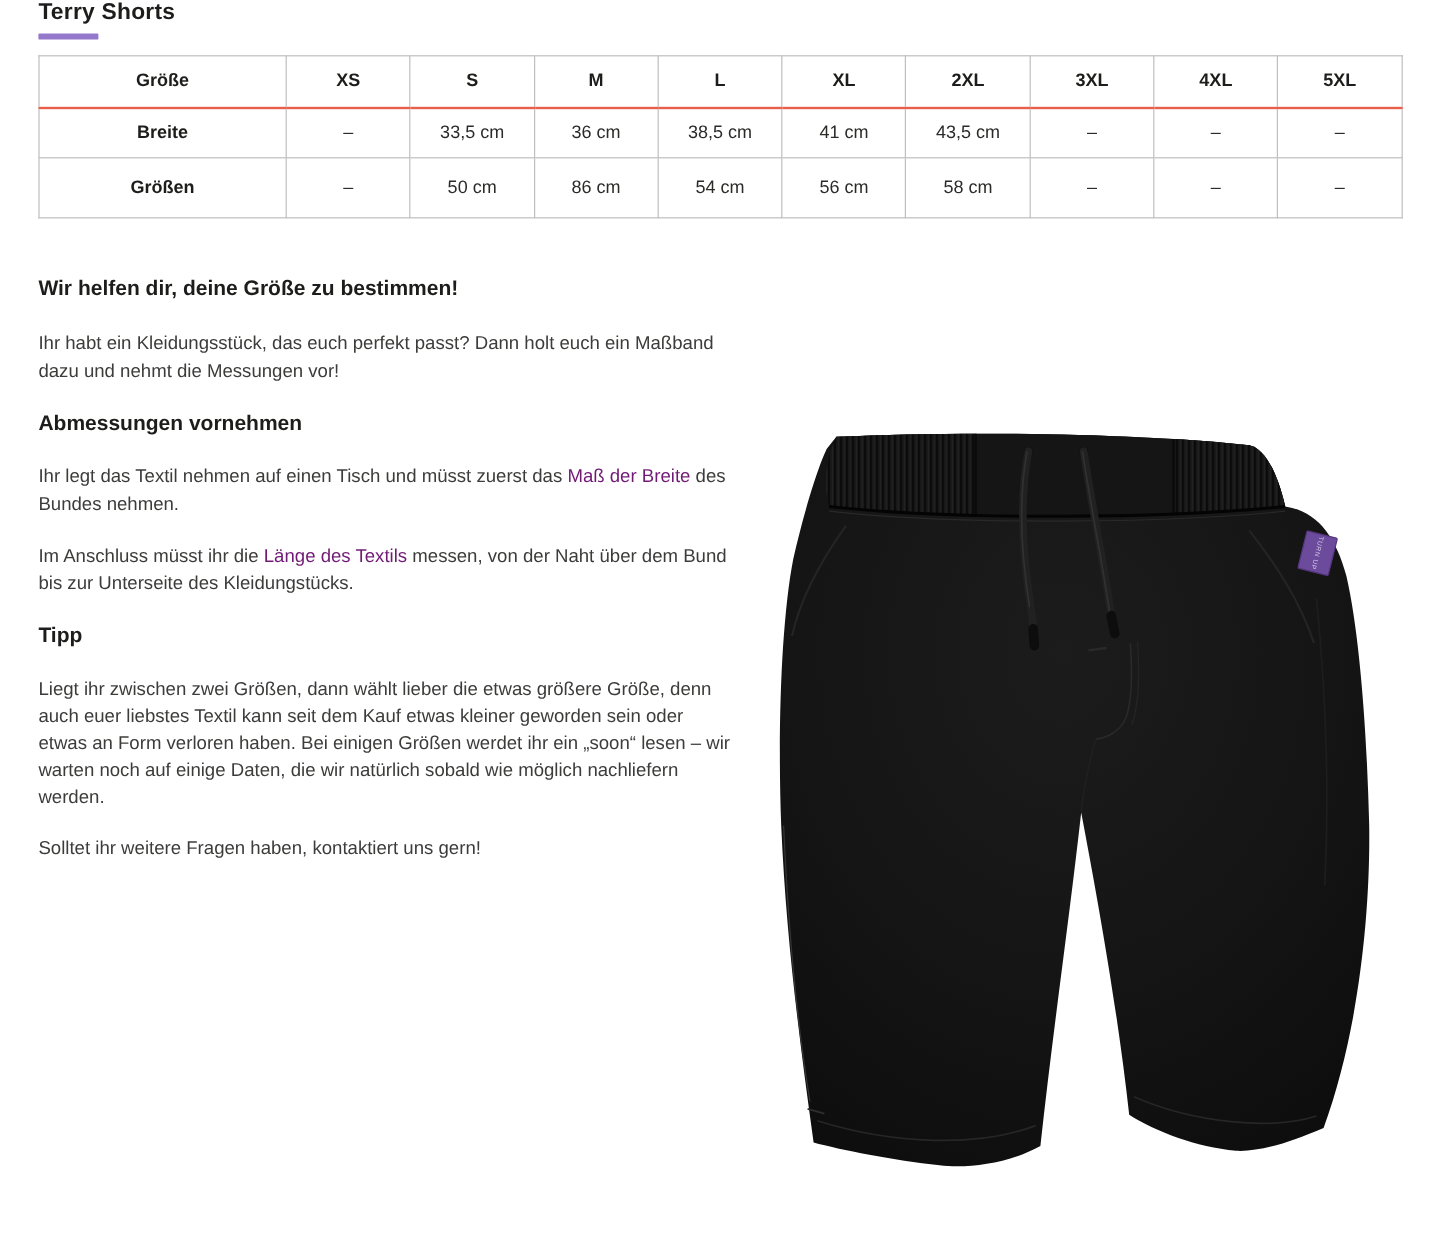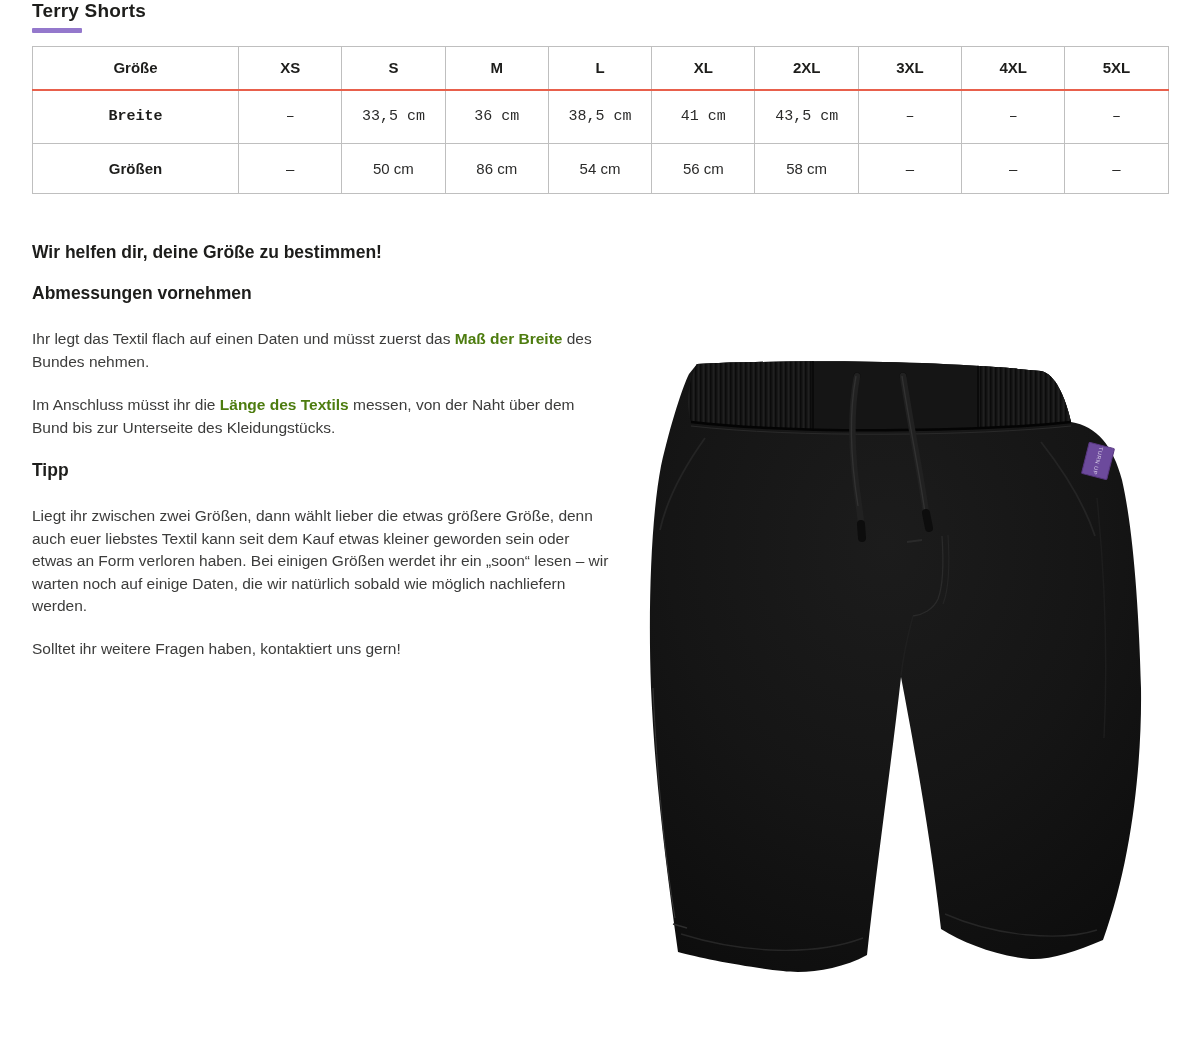--- a/index.html
+++ b/index.html
@@ -18,38 +18,38 @@
 
   
   table.size-table { width:1136px; margin-top:13px; border-collapse:collapse; table-layout:fixed; }
   .size-table th, .size-table td {
     border:1px solid #bfbfbf;
     text-align:center; vertical-align:middle;
     font-size:15px; color:#1d1d1b;
   }
   .size-table thead tr { height:43px; }
   .size-table thead th { font-weight:700; border-bottom:2px solid #e8604c; }
-  .size-table tbody tr.row-breite { height:54px;font-family:Liberation Mono, monospace; }
+  .size-table tbody tr.row-breite { height:42px; }
   .size-table tbody tr.row-laenge { height:50px; }
   .size-table tbody th { font-weight:700; }
   .size-table tbody td { font-weight:400; color:#2b2b2a; }
 
   
   .text-col { width:582px; }
   .text-col h2 { font-size:17.5px; line-height:20px; font-weight:700; color:#1d1d1b; }
   .text-col p  { font-size:15.5px; line-height:22.5px; color:#3c3c3b; }
   .h-help    { margin-top:48px; }
   .p-help    { margin-top:26px; }
   .h-measure { margin-top:21px; }
   .p-measure1{ margin-top:25px; }
   .p-measure2{ margin-top:21px; }
   .h-tip     { margin-top:21px; }
   .p-tip     { margin-top:25px; }
   .p-closing { margin-top:20px; }
-  .text-col strong { font-weight:700; color:#4d7c0f; }
+  .text-col strong { font-weight:400; color:#701a75; }
 
   
   figure.product { position:absolute; left:645px; top:358px; width:500px; height:625px; }
   figure.product svg { display:block; width:500px; height:625px; }
 </style>
 </head>
 <body>
 
 <div class="page">
 
@@ -98,23 +98,24 @@
         <td>58 cm</td>
         <td>–</td>
         <td>–</td>
         <td>–</td>
       </tr>
     </tbody>
   </table>
 
   <div class="text-col">
     <h2 class="h-help">Wir helfen dir, deine Größe zu bestimmen!</h2>
+    <p class="p-help">Ihr habt ein Kleidungsstück, das euch perfekt passt? Dann holt euch ein Maßband dazu und nehmt die Messungen vor!</p>
 
     <h2 class="h-measure">Abmessungen vornehmen</h2>
-    <p class="p-measure1"><span>Ihr legt das Textil flach auf einen Daten und müsst zuerst das </span><strong>Maß der Breite</strong><span> des Bundes nehmen.</span></p>
+    <p class="p-measure1"><span>Ihr legt das Textil nehmen auf einen Tisch und müsst zuerst das </span><strong>Maß der Breite</strong><span> des Bundes nehmen.</span></p>
     <p class="p-measure2"><span>Im Anschluss müsst ihr die </span><strong>Länge des Textils</strong><span> messen, von der Naht über dem Bund bis zur Unterseite des Kleidungstücks.</span></p>
 
     <h2 class="h-tip">Tipp</h2>
     <p class="p-tip">Liegt ihr zwischen zwei Größen, dann wählt lieber die etwas größere Größe, denn auch euer liebstes Textil kann seit dem Kauf etwas kleiner geworden sein oder etwas an Form verloren haben. Bei einigen Größen werdet ihr ein „soon“ lesen – wir warten noch auf einige Daten, die wir natürlich sobald wie möglich nachliefern werden.</p>
     <p class="p-closing">Solltet ihr weitere Fragen haben, kontaktiert uns gern!</p>
   </div>
 
   <figure class="product" aria-label="Terry Shorts schwarz, Vorderansicht flach liegend">
     <svg viewBox="0 0 500 625" xmlns="http://www.w3.org/2000/svg">
       <defs>

